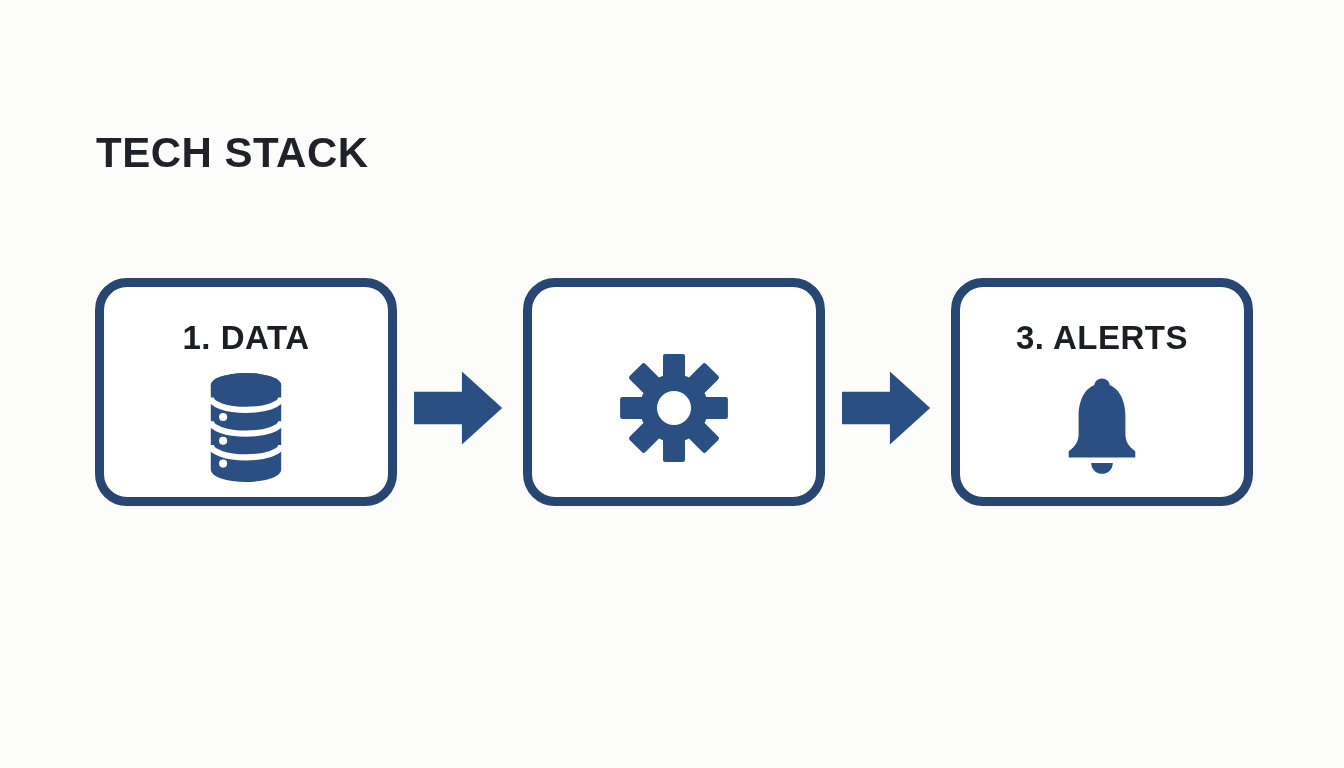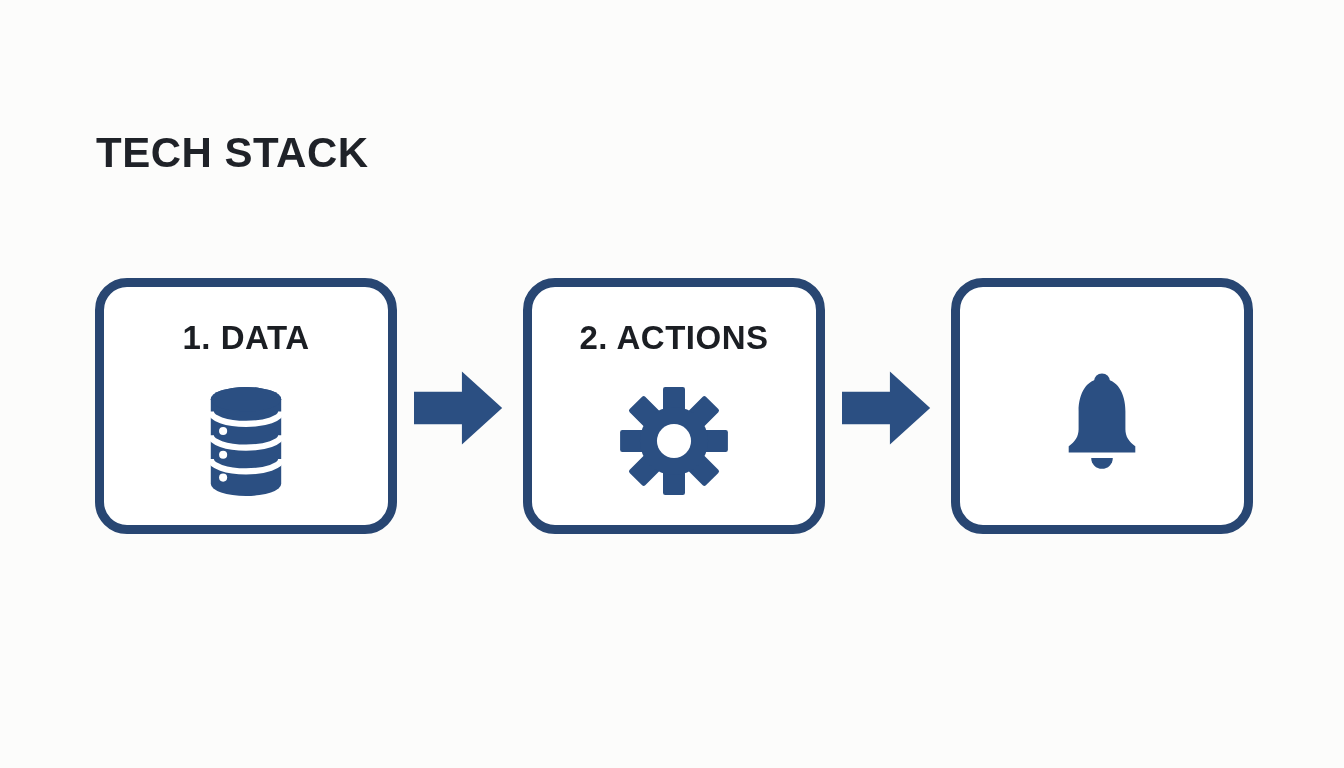--- a/index.html
+++ b/index.html
@@ -30,21 +30,21 @@
     left: 95px;
     top: 278px;
     width: 1158px;
     height: 244px;
     display: flex;
     justify-content: space-between;
     align-items: stretch;
   }
   .step-box {
     width: 302px;
-    height: 256px;
+    height: 228px;
     box-sizing: border-box;
     border: 9px solid var(--border-blue, #284672);
     border-radius: 32px;
     background: #fff;
     display: flex;
     flex-direction: column;
     align-items: center;
     padding-top: 32px;
   }
   .step-label {
@@ -98,21 +98,20 @@
       </div>
     </div>
 
     <div class="arrow-wrap">
       <svg width="92" height="82" viewBox="0 0 96 84" aria-hidden="true">
         <polygon fill="currentColor" points="0,25 50,25 50,4 92,42 50,80 50,59 0,59"></polygon>
       </svg>
     </div>
 
     <div class="step-box">
-      <div class="step-label">2. ACTIONS</div>
       <div class="icon-wrap">
         <svg width="110" height="110" viewBox="0 0 100 100" aria-hidden="true">
           <g fill="currentColor">
             <rect x="40" y="1" width="20" height="22" rx="2"></rect>
             <rect x="40" y="1" width="20" height="22" rx="2" transform="rotate(45 50 50)"></rect>
             <rect x="40" y="1" width="20" height="22" rx="2" transform="rotate(90 50 50)"></rect>
             <rect x="40" y="1" width="20" height="22" rx="2" transform="rotate(135 50 50)"></rect>
             <rect x="40" y="1" width="20" height="22" rx="2" transform="rotate(180 50 50)"></rect>
             <rect x="40" y="1" width="20" height="22" rx="2" transform="rotate(225 50 50)"></rect>
             <rect x="40" y="1" width="20" height="22" rx="2" transform="rotate(270 50 50)"></rect>
@@ -124,20 +123,21 @@
       </div>
     </div>
 
     <div class="arrow-wrap">
       <svg width="92" height="82" viewBox="0 0 96 84" aria-hidden="true">
         <polygon fill="currentColor" points="0,25 50,25 50,4 92,42 50,80 50,59 0,59"></polygon>
       </svg>
     </div>
 
     <div class="step-box">
+      <div class="step-label">3. ALERTS</div>
       <div class="icon-wrap">
         <svg width="90" height="102" viewBox="0 0 100 112" aria-hidden="true">
           <g fill="currentColor">
             <circle cx="50" cy="11" r="9"></circle>
             <path d="M50 8 C33 8 24 24 24 44 L24 64 C24 72 20 78 13 83 L13 90 L87 90 L87 83 C80 78 76 72 76 64 L76 44 C76 24 67 8 50 8 Z"></path>
             <path d="M38 96 a12 12 0 0 0 24 0 Z"></path>
           </g>
         </svg>
       </div>
     </div>

